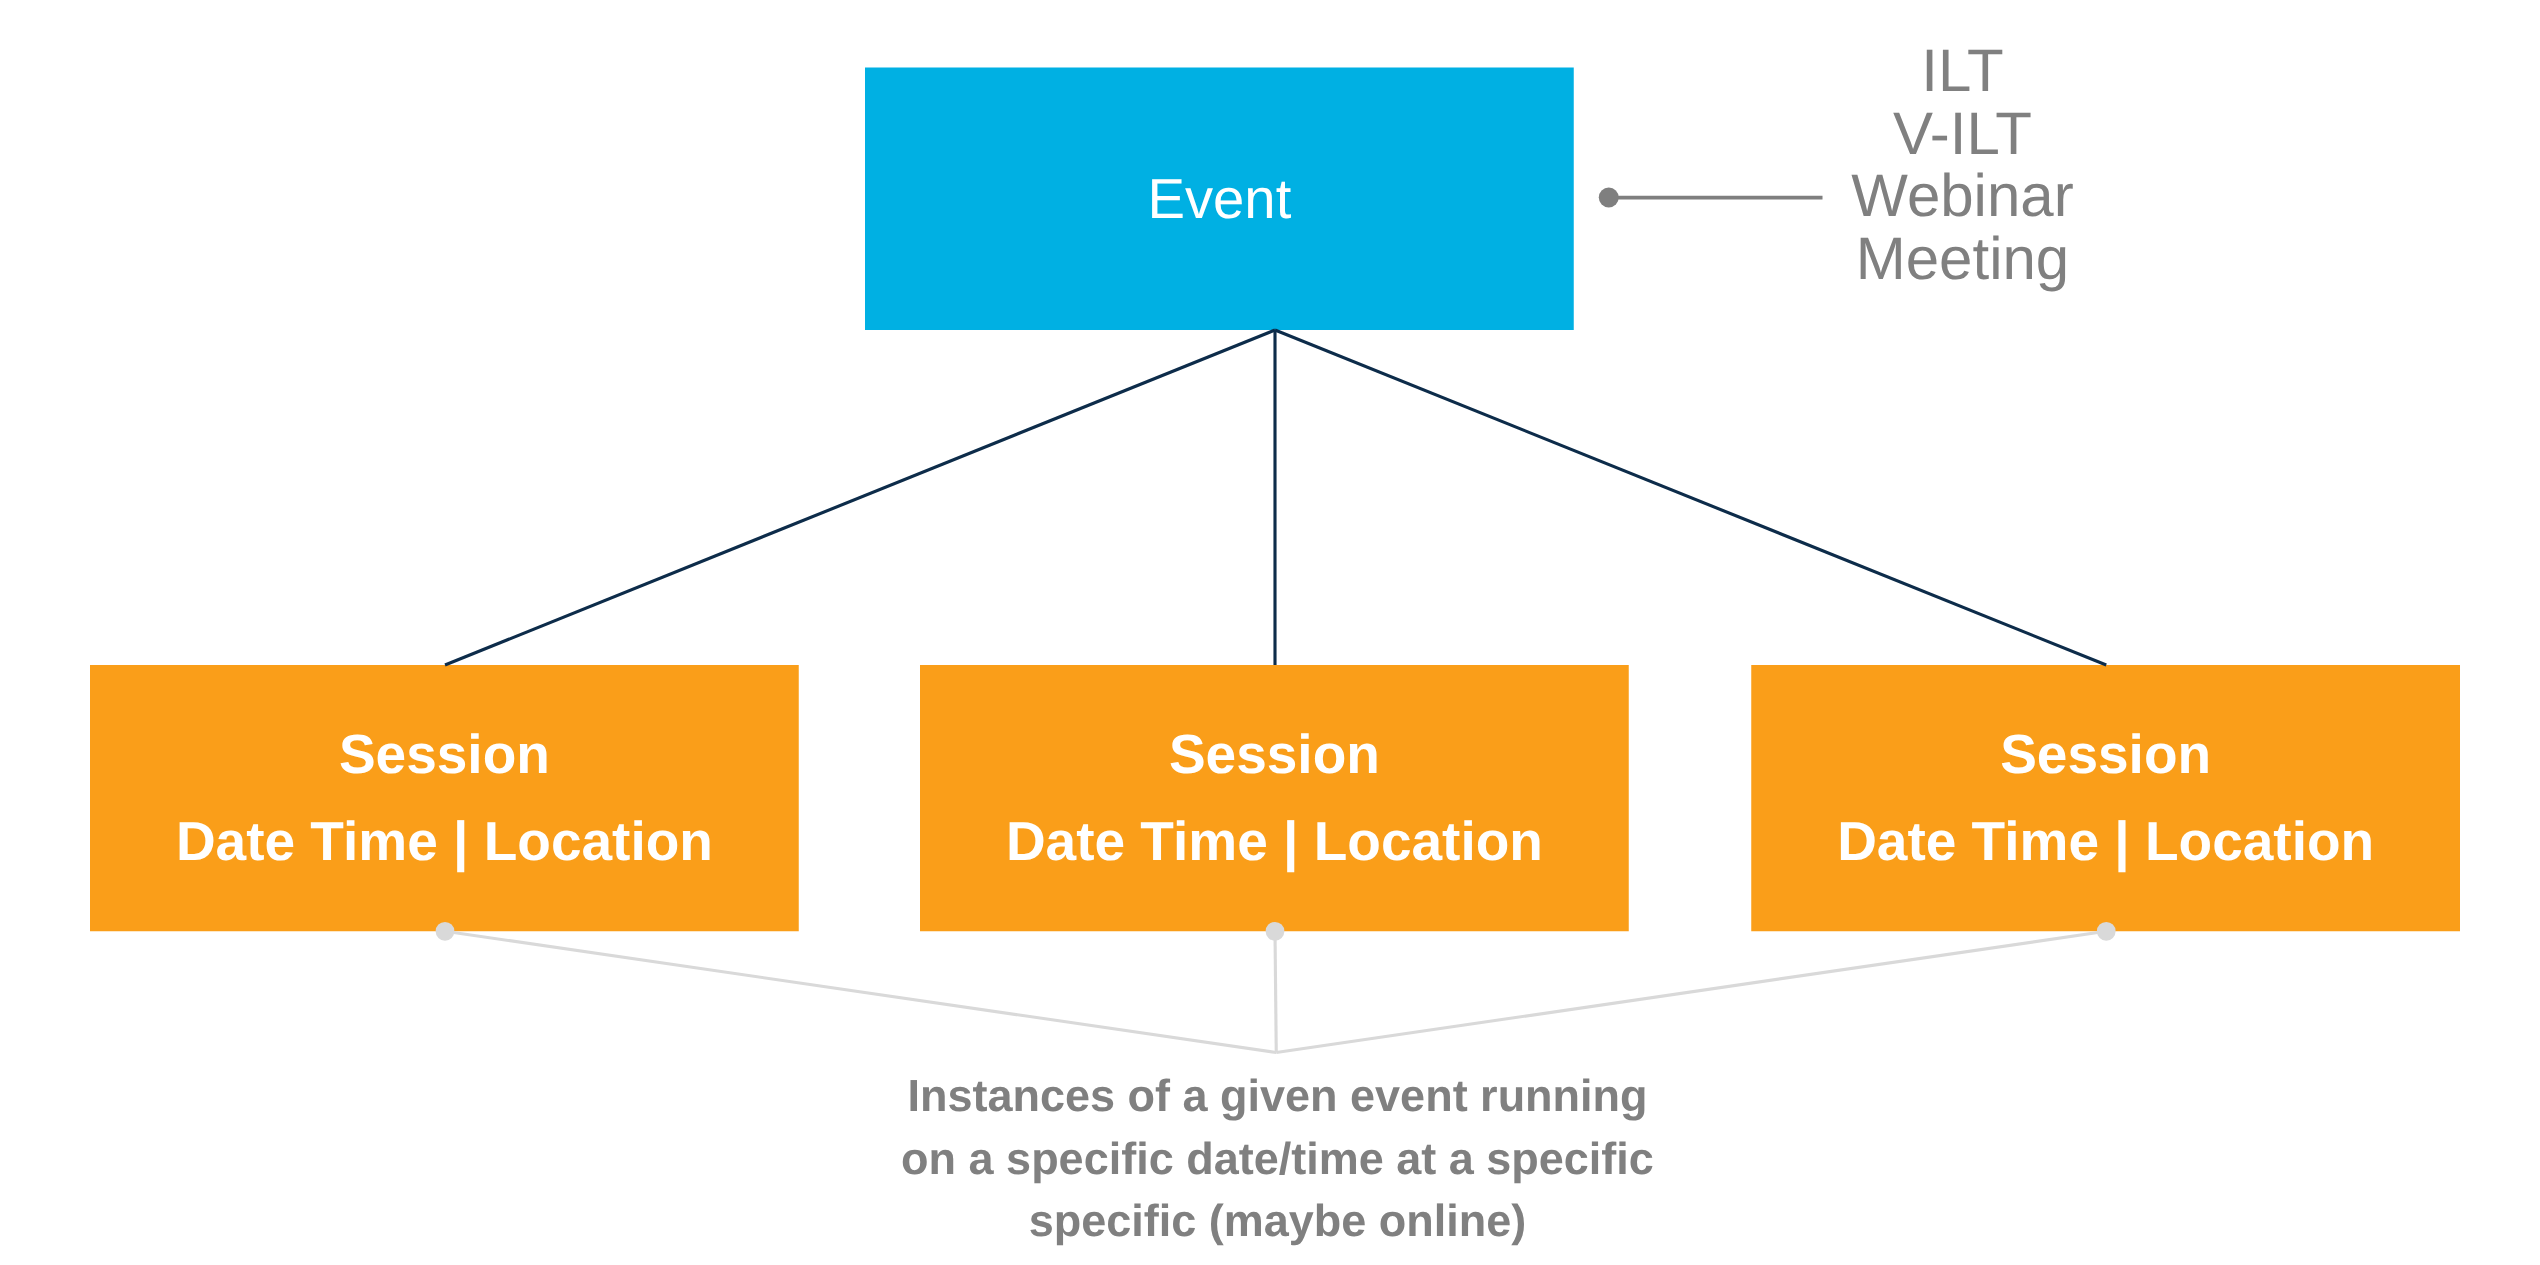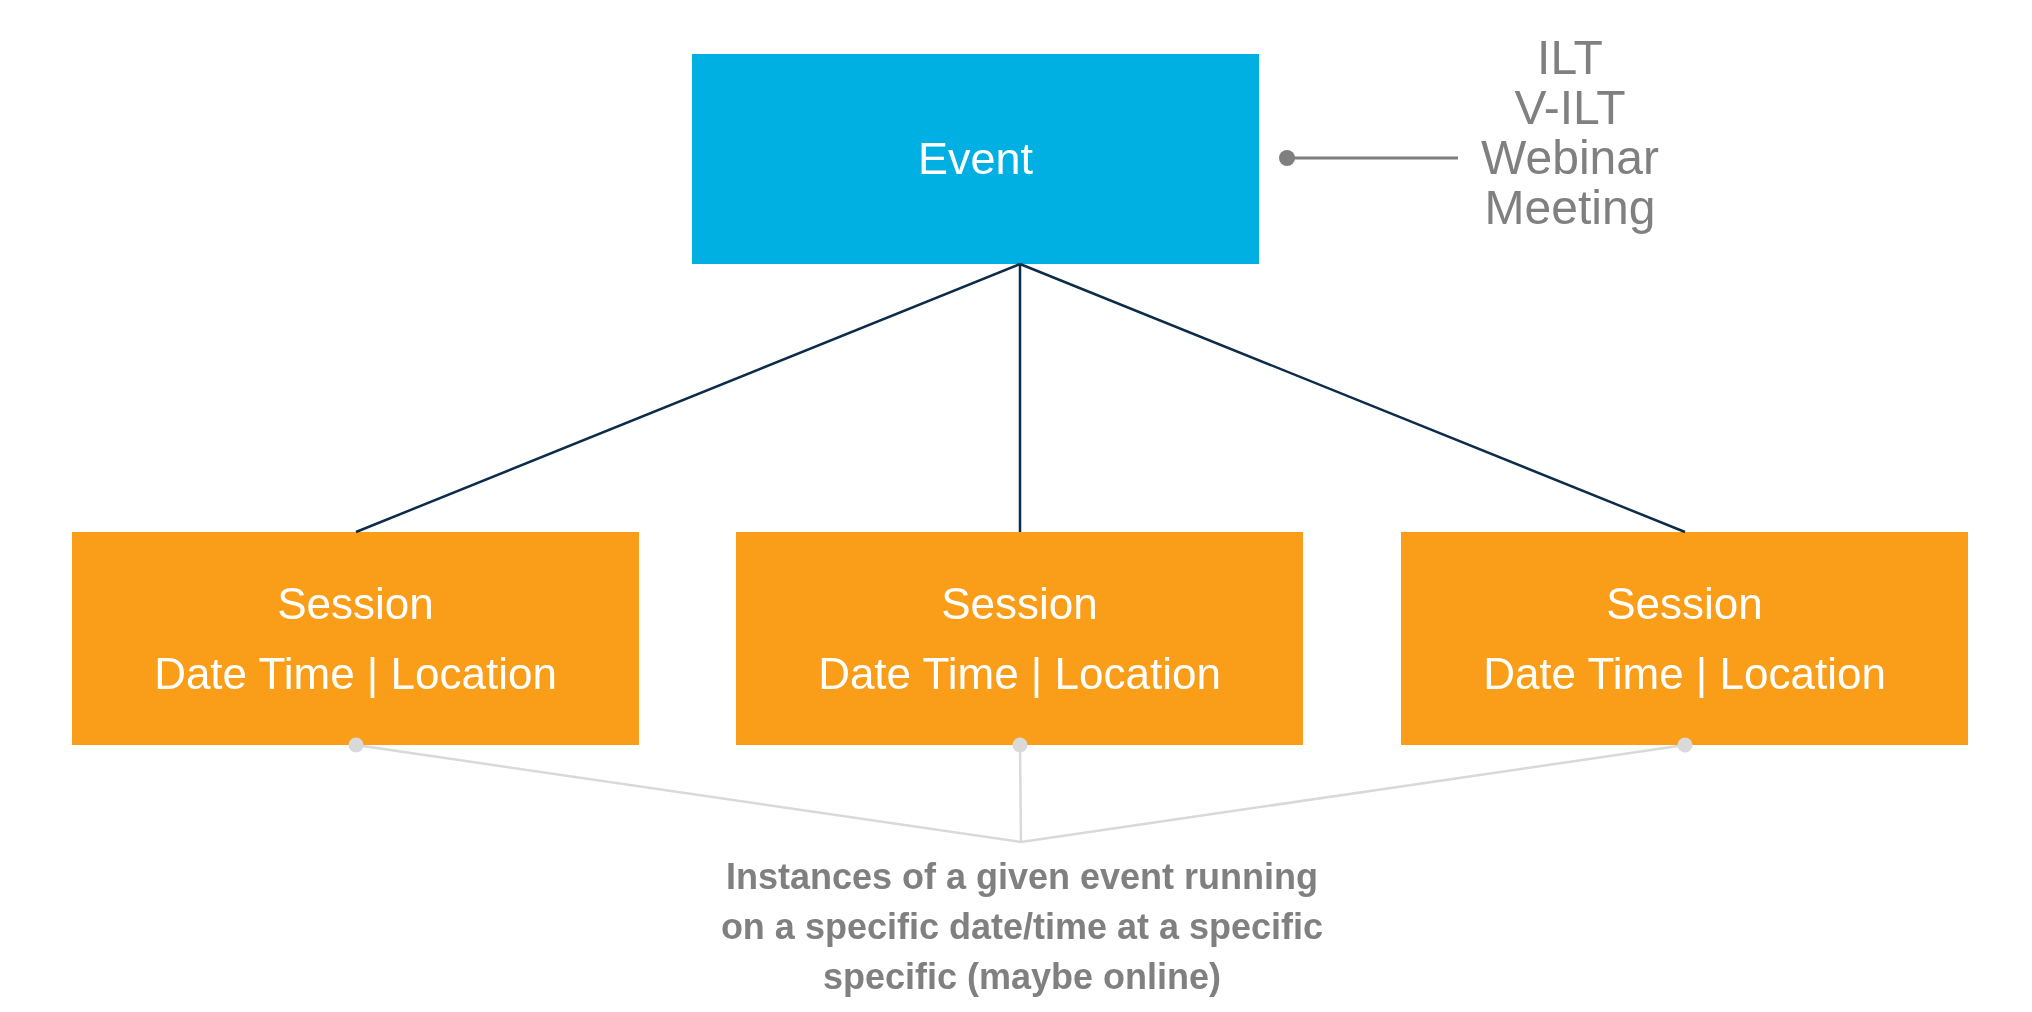--- a/index.html
+++ b/index.html
@@ -40,21 +40,21 @@
     background: var(--event-fill);
     font-size: 45px;
     font-weight: 400;
   }
   .session-box {
     top: 532px;
     width: 567px;
     height: 213px;
     background: var(--session-fill);
     font-size: 44px;
-    font-weight: 400;
+    font-weight: 700;
     line-height: 70px;
   }
   .session-box.pos-1 { left: 72px; }
   .session-box.pos-2 { left: 736px; }
   .session-box.pos-3 { left: 1401px; }
 
   .event-types {
     position: absolute;
     left: 1430px;
     top: 33px;

